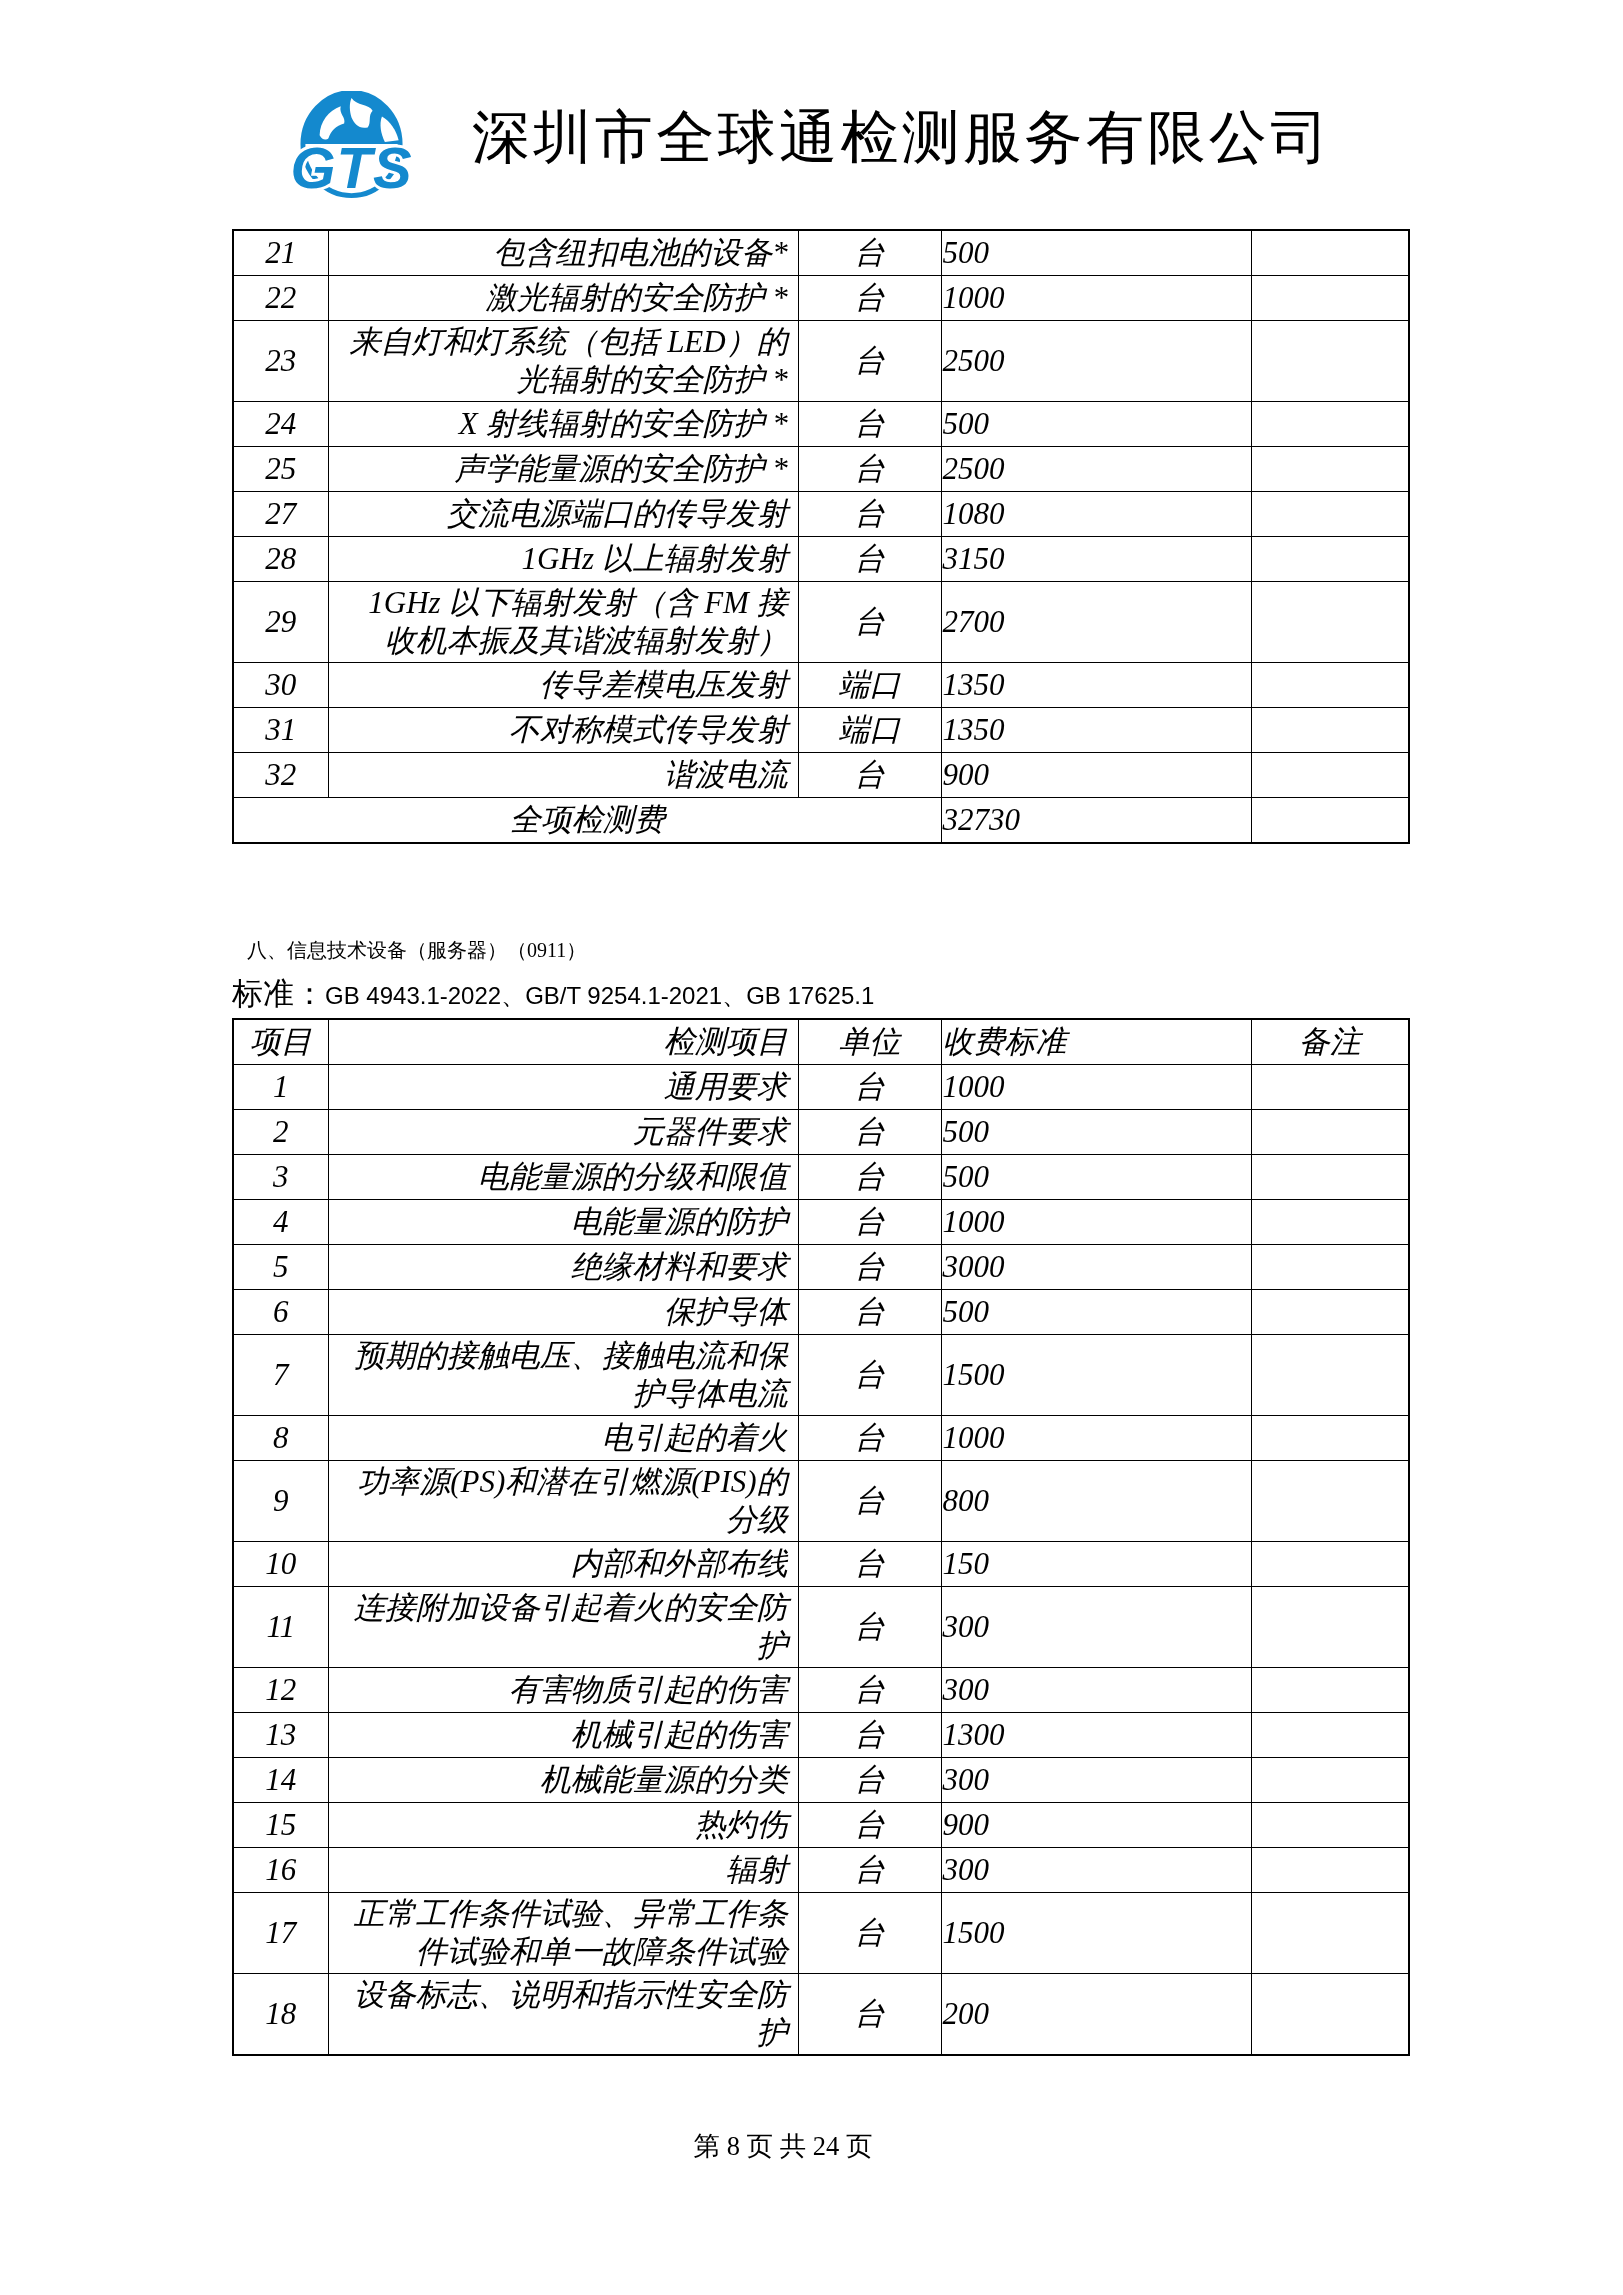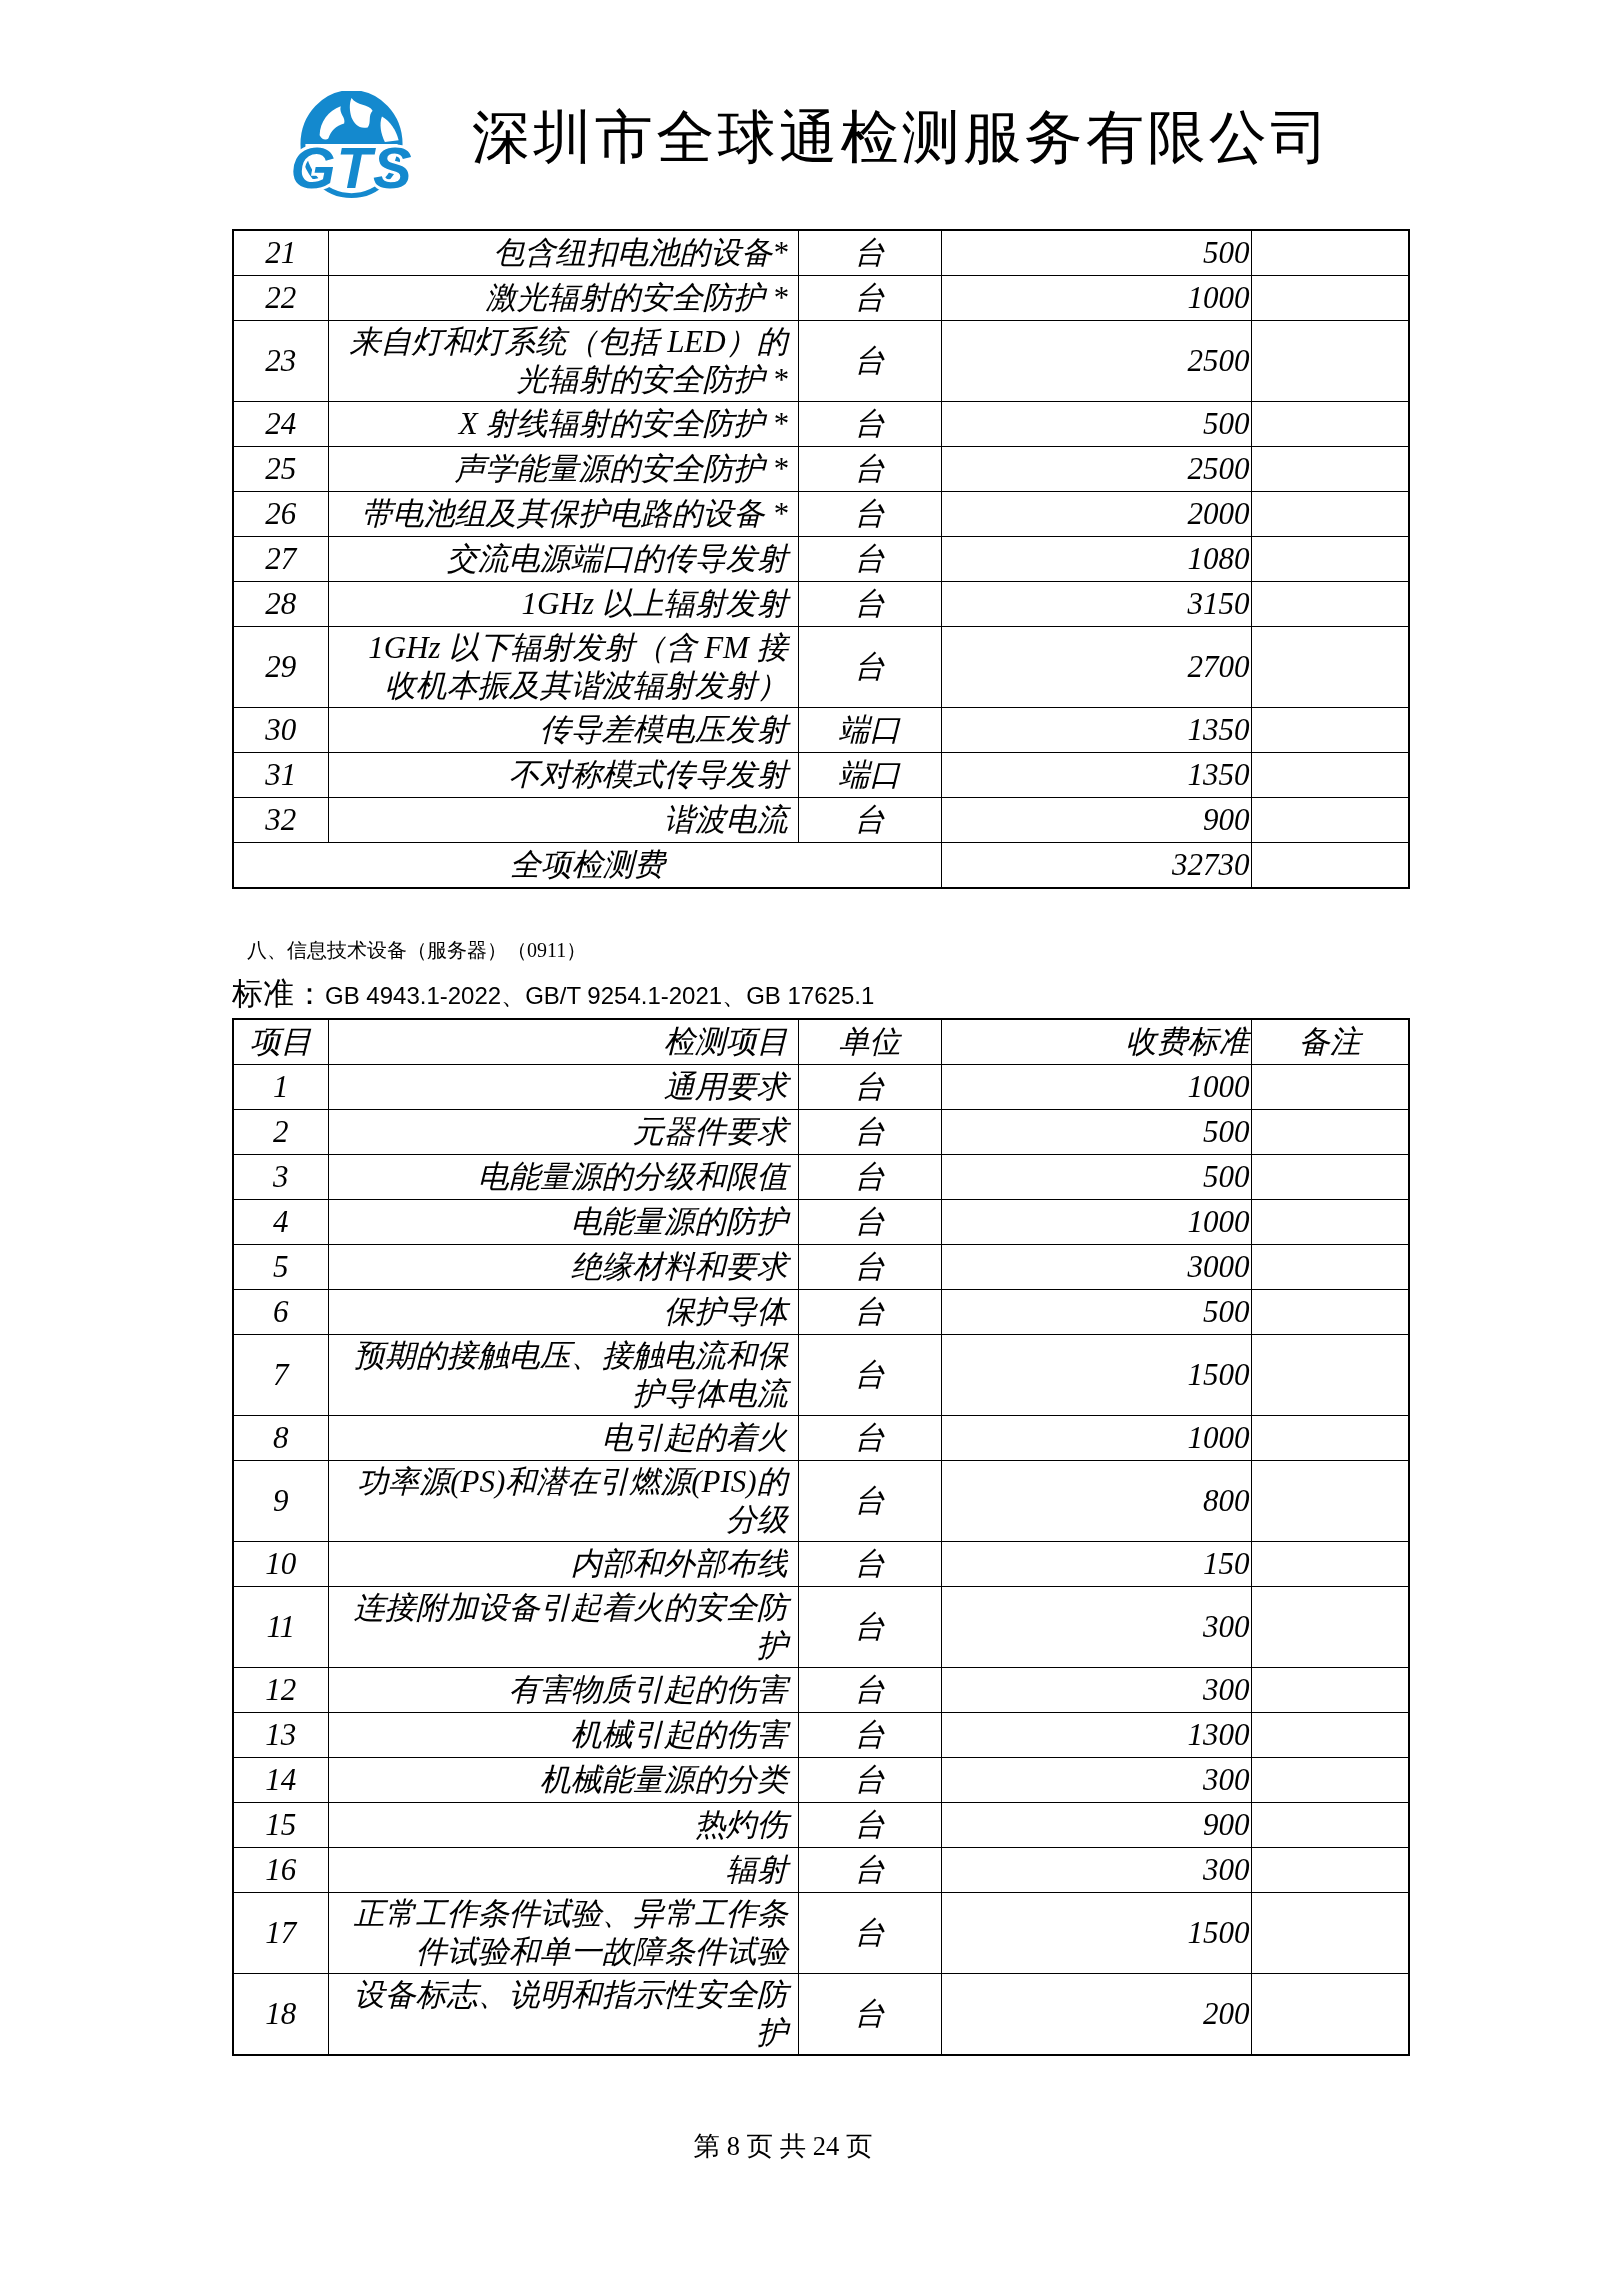--- a/index.html
+++ b/index.html
@@ -23,21 +23,21 @@
   #table2{top:1018px;}
   .fee-table td,.fee-table th{
     border:1.5px solid #000;font-size:31px;font-weight:normal;
     vertical-align:middle;overflow:hidden;
   }
   .fee-table tr{height:44px;font-style:italic;}
   #table2 thead tr{height:45px;}
   .cell-no,.th-no{text-align:center;}
   .cell-item,.th-item{text-align:right;padding:2px 9.8px 2px 12.8px;line-height:38px;}
   .cell-unit,.th-unit{text-align:center;}
-  .cell-fee,.th-fee{text-align:right;}
+  .cell-fee,.th-fee{text-align:left;}
   .cell-note,.th-note{text-align:center;margin-left:24px;}
   .total-label-cell{text-align:center;}
   .total-row{height:44px;}
   
   .section-title{
     position:absolute;left:247px;top:933px;
     font-size:20px;line-height:35px;white-space:nowrap;
   }
   .standard-line{
     position:absolute;left:232px;top:976px;
@@ -102,27 +102,20 @@
         <td class="cell-item">X 射线辐射的安全防护 *</td>
         <td class="cell-unit">台</td>
         <td class="cell-fee">500</td>
         <td class="cell-note"></td>
       </tr>
       <tr>
         <td class="cell-no">25</td>
         <td class="cell-item">声学能量源的安全防护 *</td>
         <td class="cell-unit">台</td>
         <td class="cell-fee">2500</td>
-        <td class="cell-note"></td>
-      </tr>
-      <tr>
-        <td class="cell-no">26</td>
-        <td class="cell-item">带电池组及其保护电路的设备 *</td>
-        <td class="cell-unit">台</td>
-        <td class="cell-fee">2000</td>
         <td class="cell-note"></td>
       </tr>
       <tr>
         <td class="cell-no">27</td>
         <td class="cell-item">交流电源端口的传导发射</td>
         <td class="cell-unit">台</td>
         <td class="cell-fee">1080</td>
         <td class="cell-note"></td>
       </tr>
       <tr>

